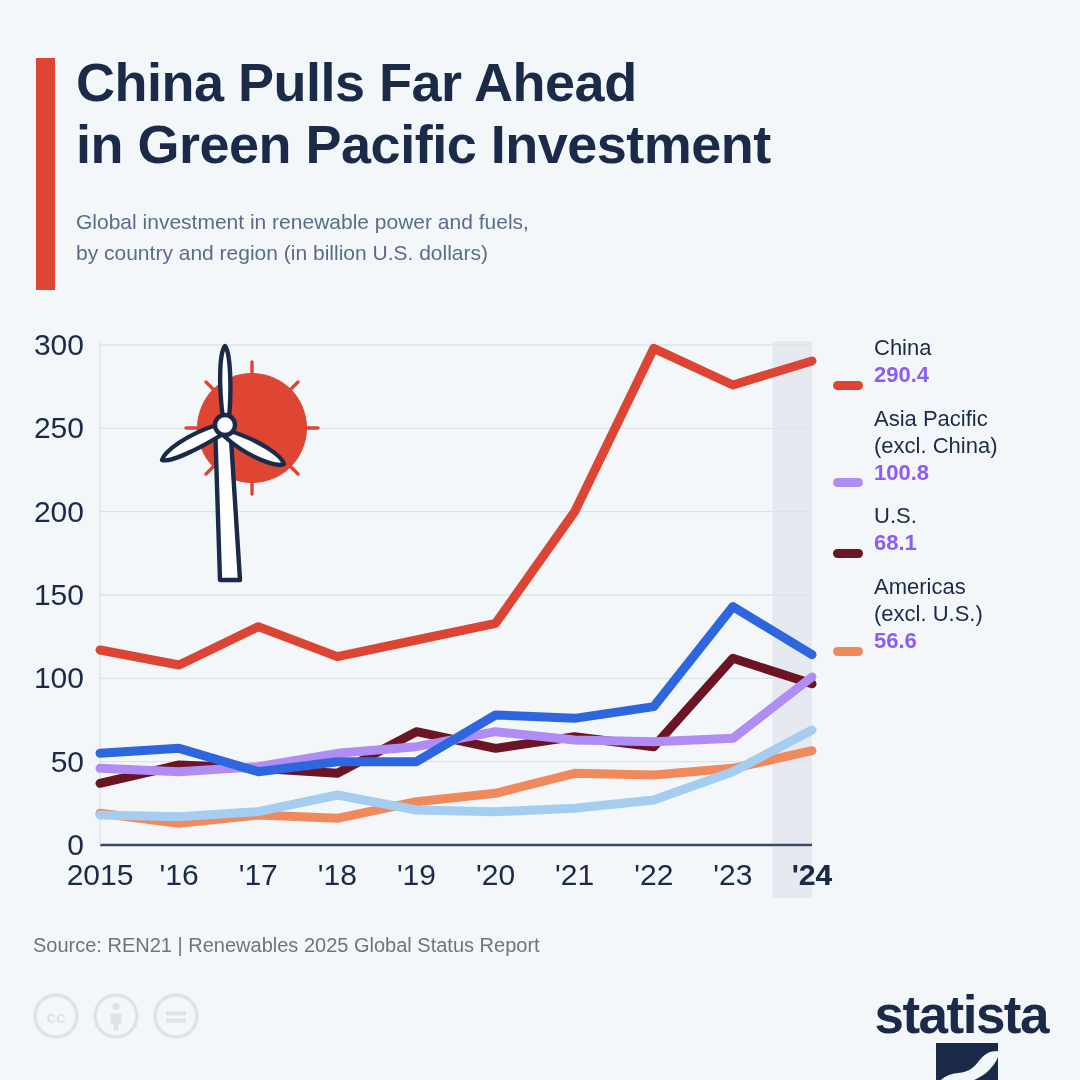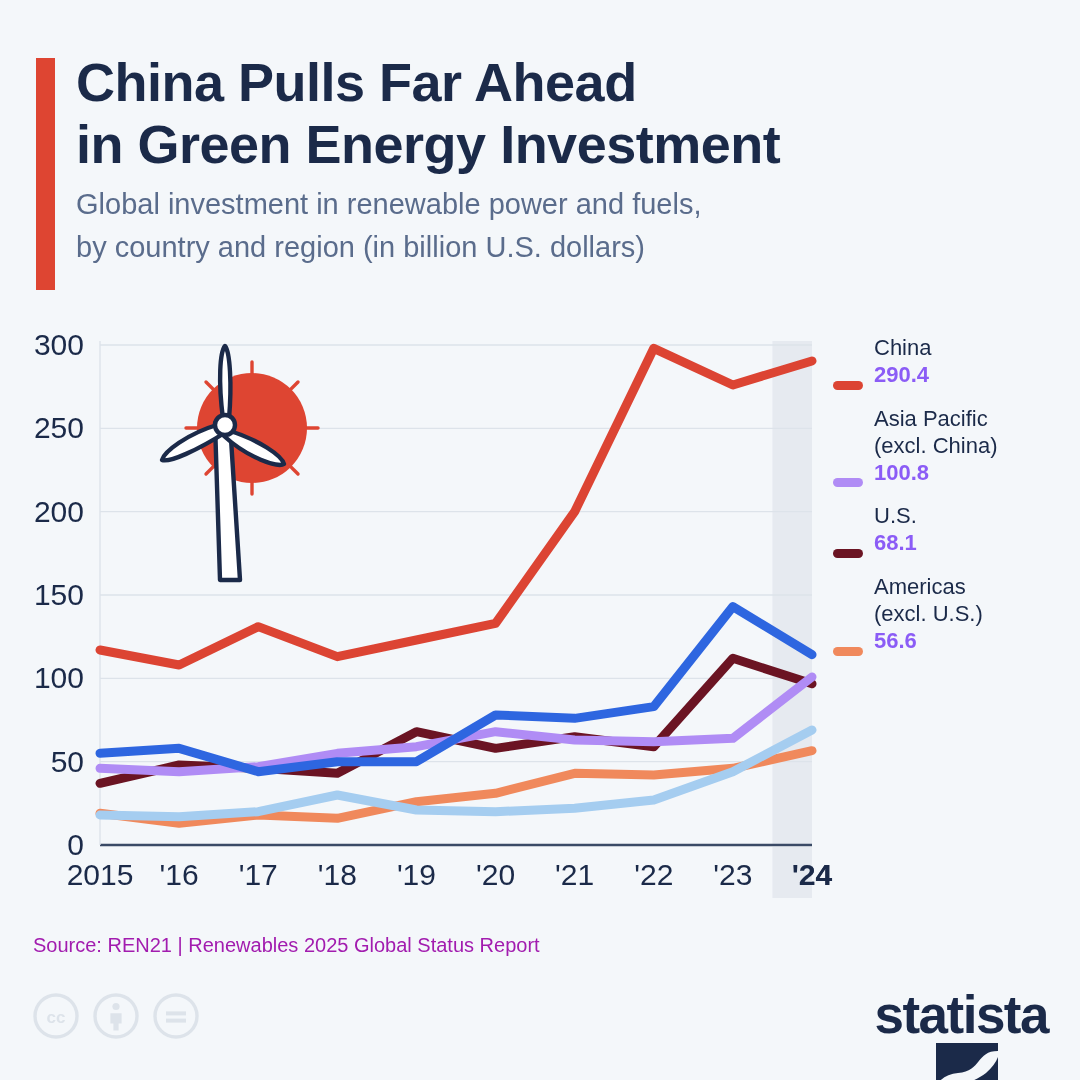--- a/index.html
+++ b/index.html
@@ -35,22 +35,22 @@
   }
   #title {
     font-size: 54px;
     font-weight: bold;
     color: #1b2a49;
     line-height: 1.14;
     letter-spacing: -0.5px;
     white-space: pre-line;
   }
   #subtitle {
-    margin-top: 8px;
-    font-size: 29px;
+    margin-top: 31px;
+    font-size: 21px;
     color: #5a6c8c;
     line-height: 1.48;
     white-space: pre-line;
   }
 
   
   #chart-area {
     position: absolute;
     left: 0; top: 318px;
     width: 1080px; height: 580px;
@@ -93,21 +93,21 @@
     font-weight: bold;
     color: #8b5cf6;
     line-height: 1.3;
   }
 
   
   #source {
     position: absolute;
     left: 33px; top: 934px;
     font-size: 20px;
-    color: #a21caf;
+    color: #737373;
   }
   #cc-icons {
     position: absolute;
     left: 32px; top: 992px;
     display: flex;
     gap: 12px;
   }
   #statista-logo {
     position: absolute;
     right: 32px; top: 988px;
@@ -127,21 +127,21 @@
     margin-top: 2px;
   }
 </style>
 </head>
 <body>
 
 <div id="header">
   <div id="accent-bar"></div>
   <div id="title-block">
     <div id="title">China Pulls Far Ahead
-in Green Energy Investment</div>
+in Green Pacific Investment</div>
     <div id="subtitle">Global investment in renewable power and fuels,
 by country and region (in billion U.S. dollars)</div>
   </div>
 </div>
 
 <div id="chart-area">
   <svg id="plot-svg" width="1080" height="580">
       <rect x="772.4444444444445" y="23" width="39.55555555555554" height="504" fill="#e6eaf0"></rect>
       <line x1="100" y1="527" x2="812" y2="527" stroke="#3a4a66" stroke-width="2.4"></line>
       <text x="84" y="537" text-anchor="end" font-family="Liberation Sans, sans-serif" font-size="30" fill="#1b2a49">0</text>

